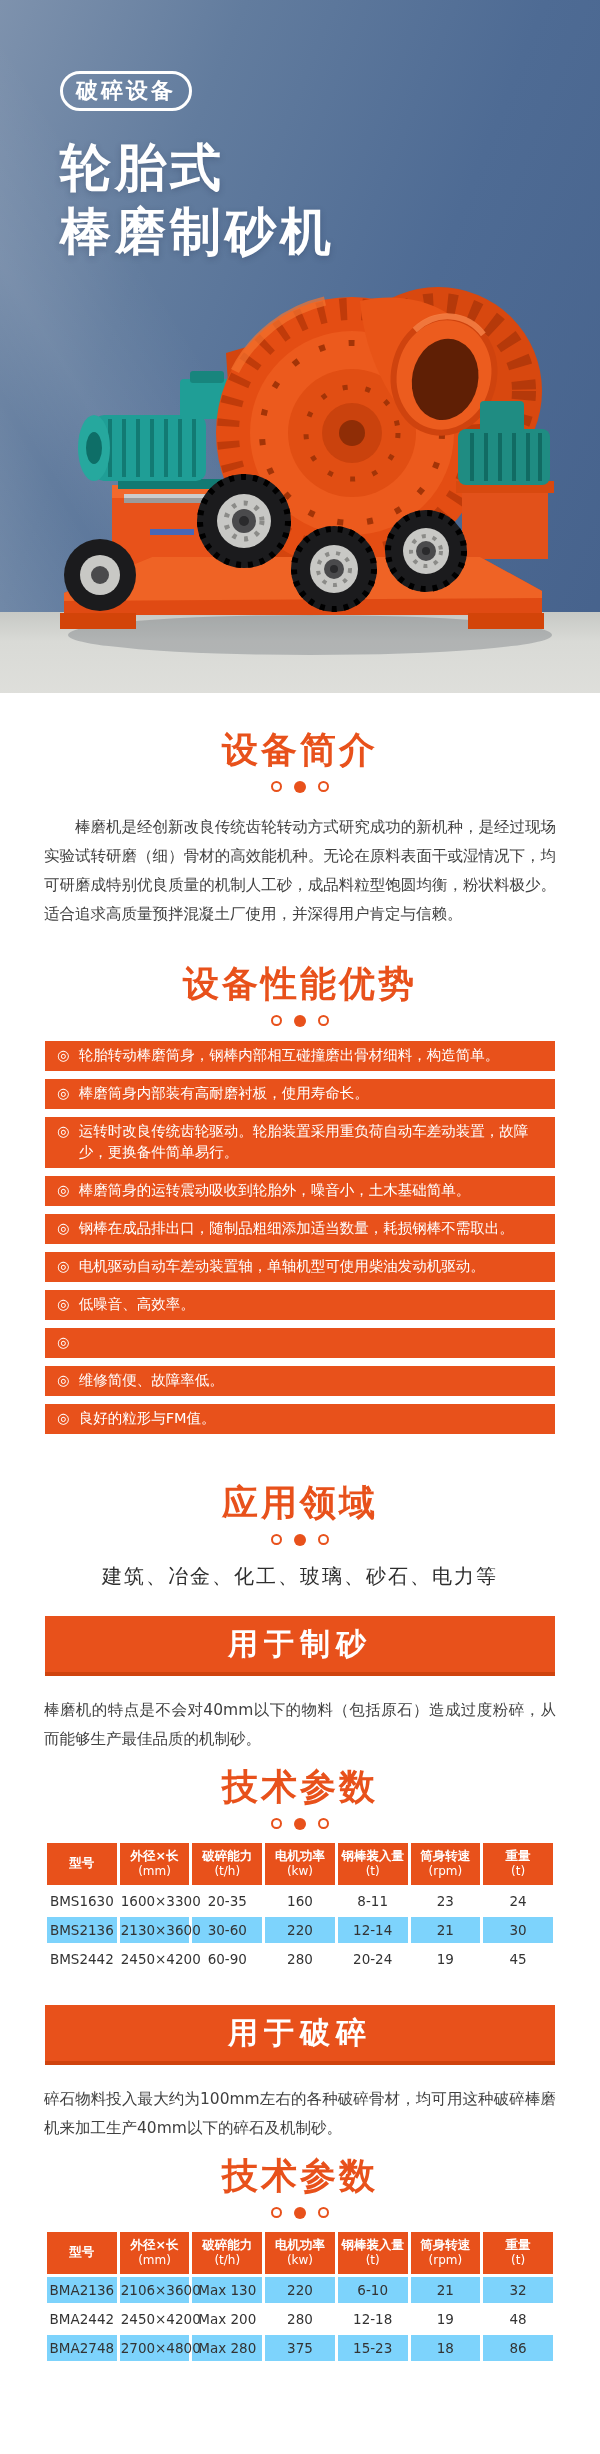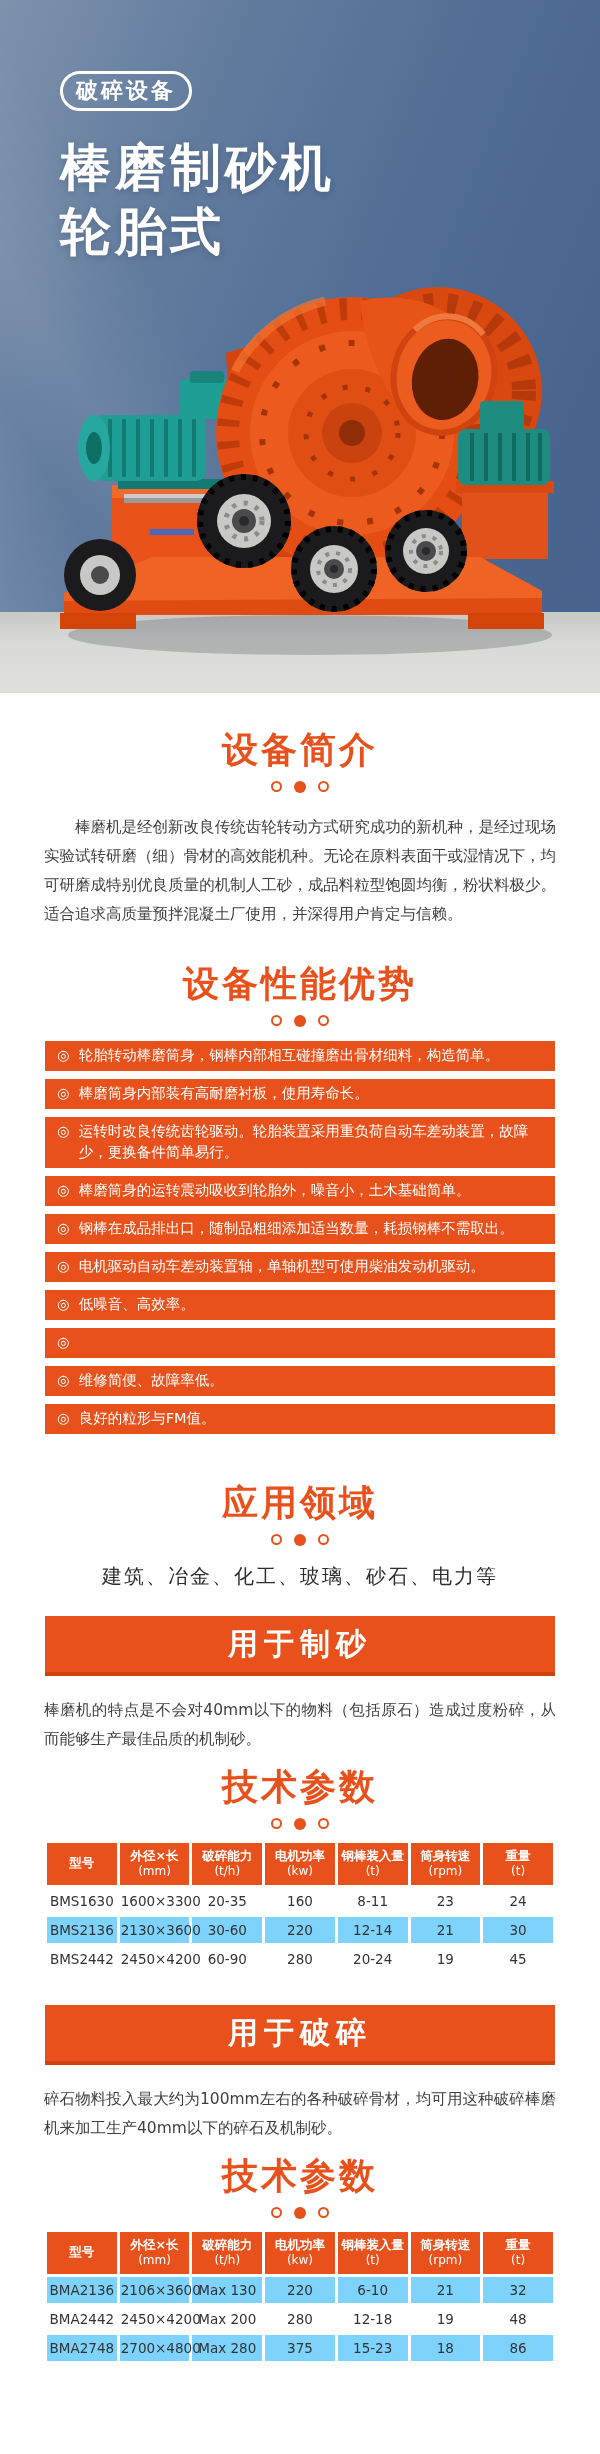--- a/index.html
+++ b/index.html
@@ -146,22 +146,22 @@
         <circle r="15" fill="none" stroke="#8b8b88" stroke-width="4" stroke-dasharray="4 7"></circle>
         <circle r="10" fill="#4a4a4c"></circle>
           <circle r="4" fill="#2a2a2c"></circle>
       </g>
     </svg>
 
     <div class="badge">
       <span>破碎设备</span>
     </div>
     <div class="hero-title">
+      <div>轮胎式</div>
       <div>棒磨制砂机</div>
-      <div>轮胎式</div>
     </div>
   </div>
 
   <div class="sec sec-intro">
     <div class="sec-title">设备简介</div>
     <div class="dots">
       <span class="dot"></span>
       <span class="dot filled"></span>
       <span class="dot"></span>
     </div>

